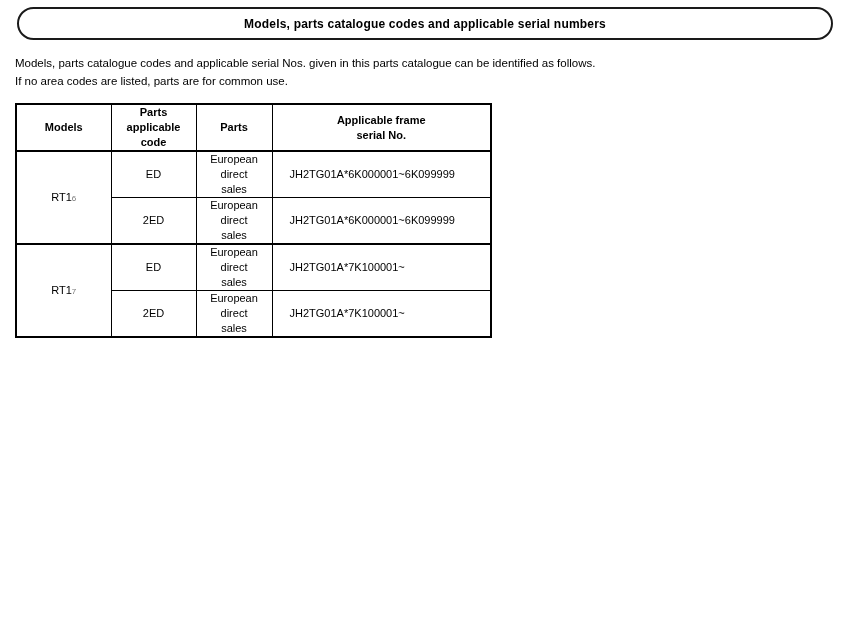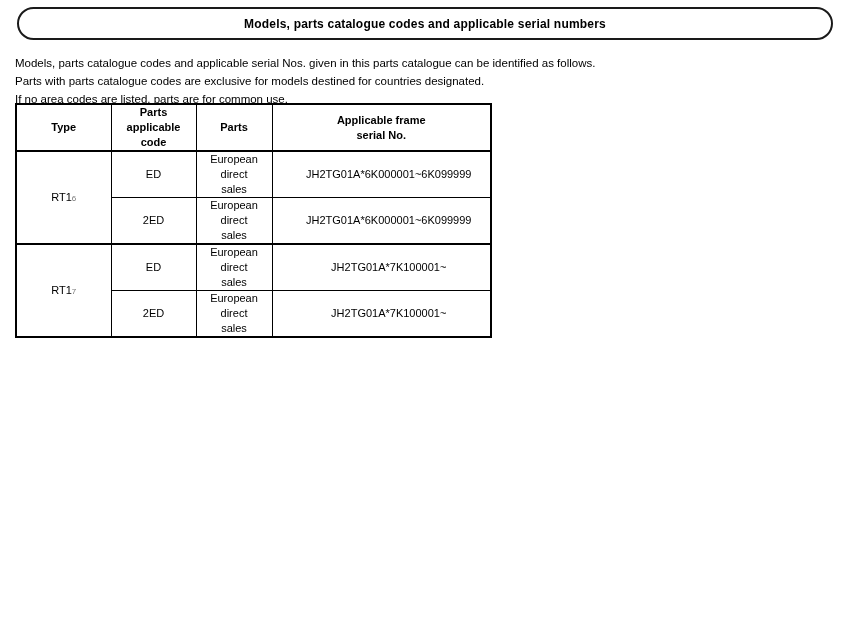--- a/index.html
+++ b/index.html
@@ -60,21 +60,21 @@
     text-align: center;
     vertical-align: middle;
     height: 45px;
     padding: 0 2px;
     white-space: pre-line;
   }
   table.models th {
     font-weight: bold;
   }
   table.models td.serial {
-    text-align: center;
+    text-align: left;
     padding-left: 17px;
     white-space: nowrap;
   }
   .model-suffix {
     font-size: 8px;
     color: #777;
   }
   tr.group-start td {
     border-top: 2px solid #000;
   }
@@ -83,34 +83,33 @@
 <body>
 
 <div class="page">
 
   <div class="title-box">
     <span>Models, parts catalogue codes and applicable serial numbers</span>
   </div>
 
   <div class="intro">
     <p>Models, parts catalogue codes and applicable serial Nos. given in this parts catalogue can be identified as follows.</p>
-    <p>Parts with parts catalogue codes are exclusive for models destined for countries designated.</p>
     <p>If no area codes are listed, parts are for common use.</p>
   </div>
 
   <table class="models">
     <colgroup>
       <col style="width:95px">
       <col style="width:85px">
       <col style="width:76px">
       <col style="width:219px">
     </colgroup>
     <thead>
       <tr>
-        <th>Type</th>
+        <th>Models</th>
         <th>Parts
 applicable
 code</th>
         <th>Parts</th>
         <th>Applicable frame
 serial No.</th>
       </tr>
     </thead>
     <tbody>
       <tr class="group-start">

